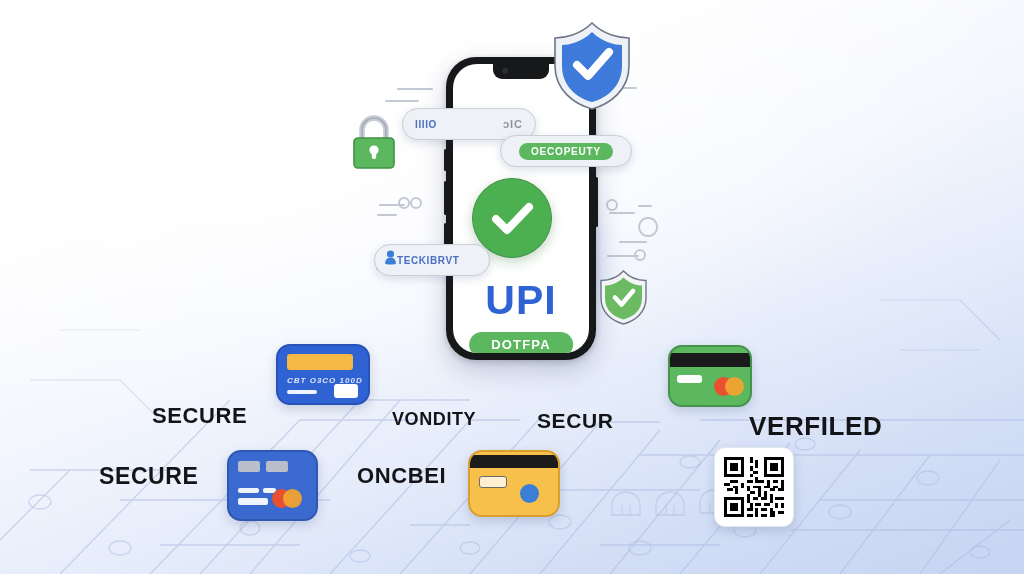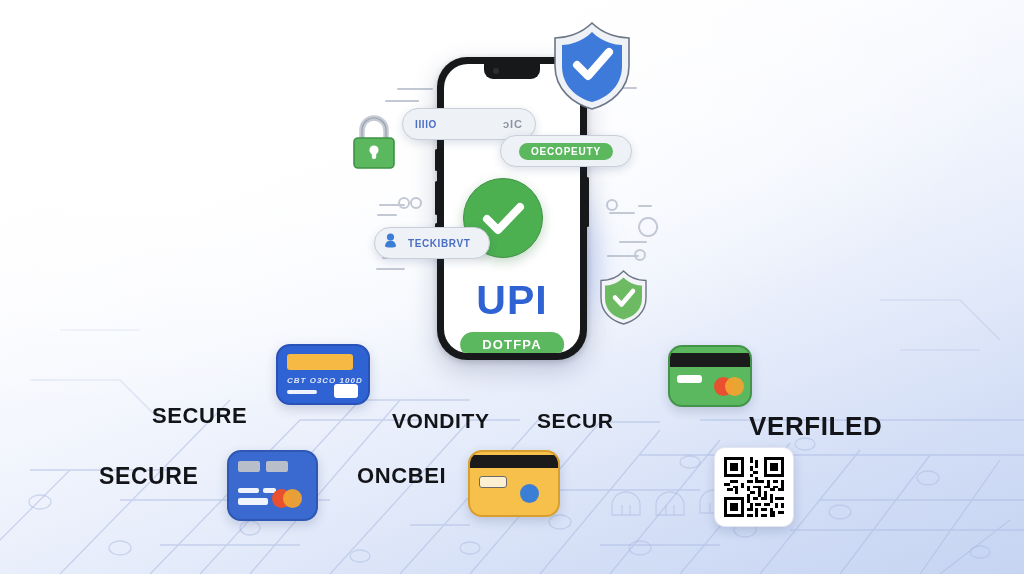--- a/index.html
+++ b/index.html
@@ -21,21 +21,21 @@
   }
   .circuit{position:absolute;inset:0;pointer-events:none;}
   .glow{
     position:absolute;left:448px;top:130px;width:190px;height:260px;
     background:radial-gradient(50% 50% at 50% 50%, rgba(60,110,230,0.55) 0%, rgba(70,120,235,0.22) 42%, rgba(90,140,240,0.0) 72%);
     filter:blur(12px);
   }
 
   
   .phone{
-    position:absolute;left:437px;top:57px;width:150px;height:303px;
+    position:absolute;left:446px;top:57px;width:150px;height:303px;
     border-radius:30px;background:#17181a;
     box-shadow:0 10px 26px rgba(30,45,90,0.22), 0 2px 6px rgba(0,0,0,0.18);
   }
   .phone-screen{
     position:absolute;left:7px;top:7px;right:7px;bottom:7px;
     border-radius:24px;background:#ffffff;overflow:hidden;
   }
   .notch{
     position:absolute;left:50%;top:0;transform:translateX(-50%);
     width:56px;height:15px;background:#17181a;border-radius:0 0 9px 9px;
@@ -68,21 +68,21 @@
   }
 
   
   .chip{
     position:absolute;background:#eef1f5;border:1px solid #c9ced8;
     border-radius:22px;height:30px;display:flex;align-items:center;
     box-shadow:0 3px 9px rgba(40,60,110,0.16);
   }
   .chip-a{left:402px;top:108px;width:108px;padding:0 12px;justify-content:space-between;gap:32px;}
   .chip-b{left:500px;top:135px;width:118px;padding:0 6px;justify-content:center;}
-  .chip-c{left:374px;top:227px;width:96px;padding:0 9px;gap:11px;}
+  .chip-c{left:374px;top:244px;width:96px;padding:0 9px;gap:0;}
   .chip-txt{font-size:10px;font-weight:bold;color:#4b6fc4;letter-spacing:0.6px;}
   .chip-txt-mut{font-size:11px;color:#8d93a0;letter-spacing:1px;font-weight:bold;}
   .chip-inner-pill{
     background:#5cb85f;color:#fff;border-radius:12px;padding:3px 12px;
     font-size:10px;font-weight:bold;letter-spacing:0.8px;white-space:nowrap;
   }
 
   
   .shield{position:absolute;}
   .shield-blue{left:548px;top:18px;width:88px;height:95px;}
@@ -117,21 +117,21 @@
     box-shadow:0 4px 11px rgba(40,60,110,0.18);
     display:flex;align-items:center;justify-content:center;
   }
 
   
   .label{
     position:absolute;color:#121417;font-weight:bold;letter-spacing:0.6px;
     font-family:"Liberation Sans", sans-serif;white-space:nowrap;
   }
   .lb-1{left:152px;top:403px;font-size:22px;}
-  .lb-2{left:392px;top:409px;font-size:21px;text-align:right;}
+  .lb-2{left:392px;top:409px;font-size:18px;text-align:right;}
   .lb-3{left:537px;top:409px;font-size:21px;}
   .lb-4{left:749px;top:411px;font-size:26px;}
   .lb-5{left:99px;top:463px;font-size:23px;}
   .lb-6{left:357px;top:463px;font-size:22px;}
   .lb-7{left:822px;top:462px;font-size:23px;}
 
   .leader{position:absolute;pointer-events:none;}
 </style>
 </head>
 <body>

